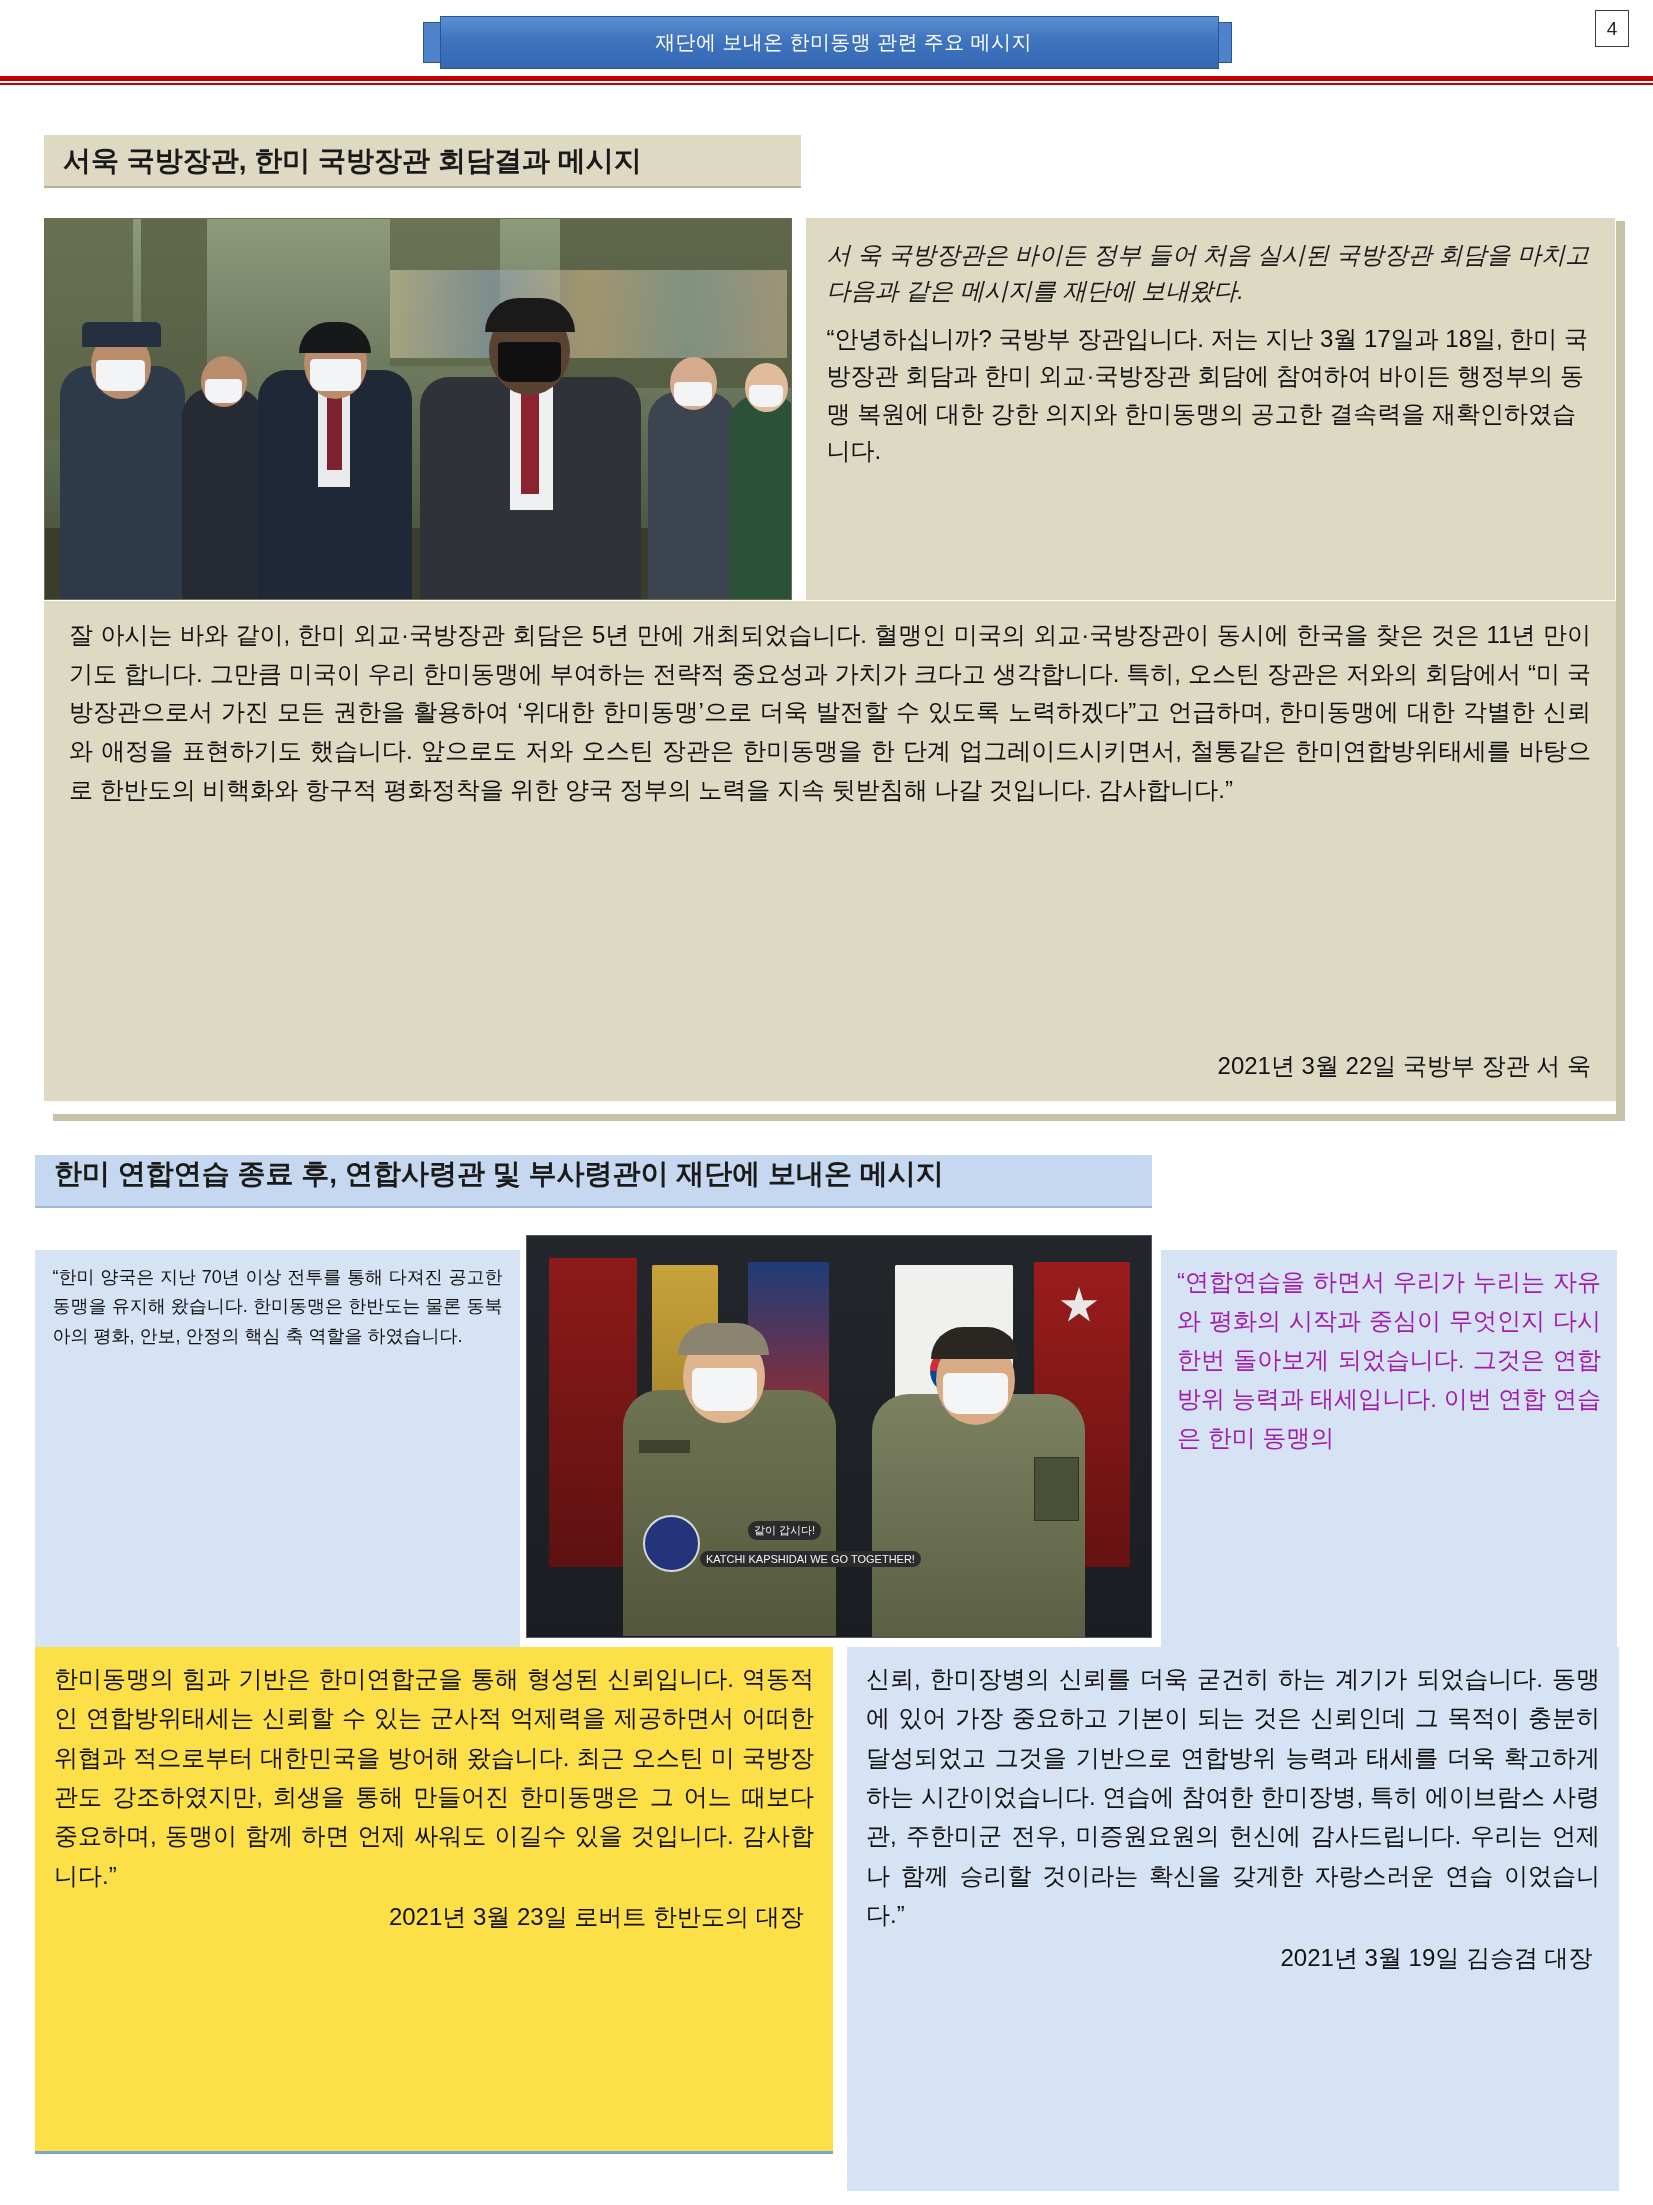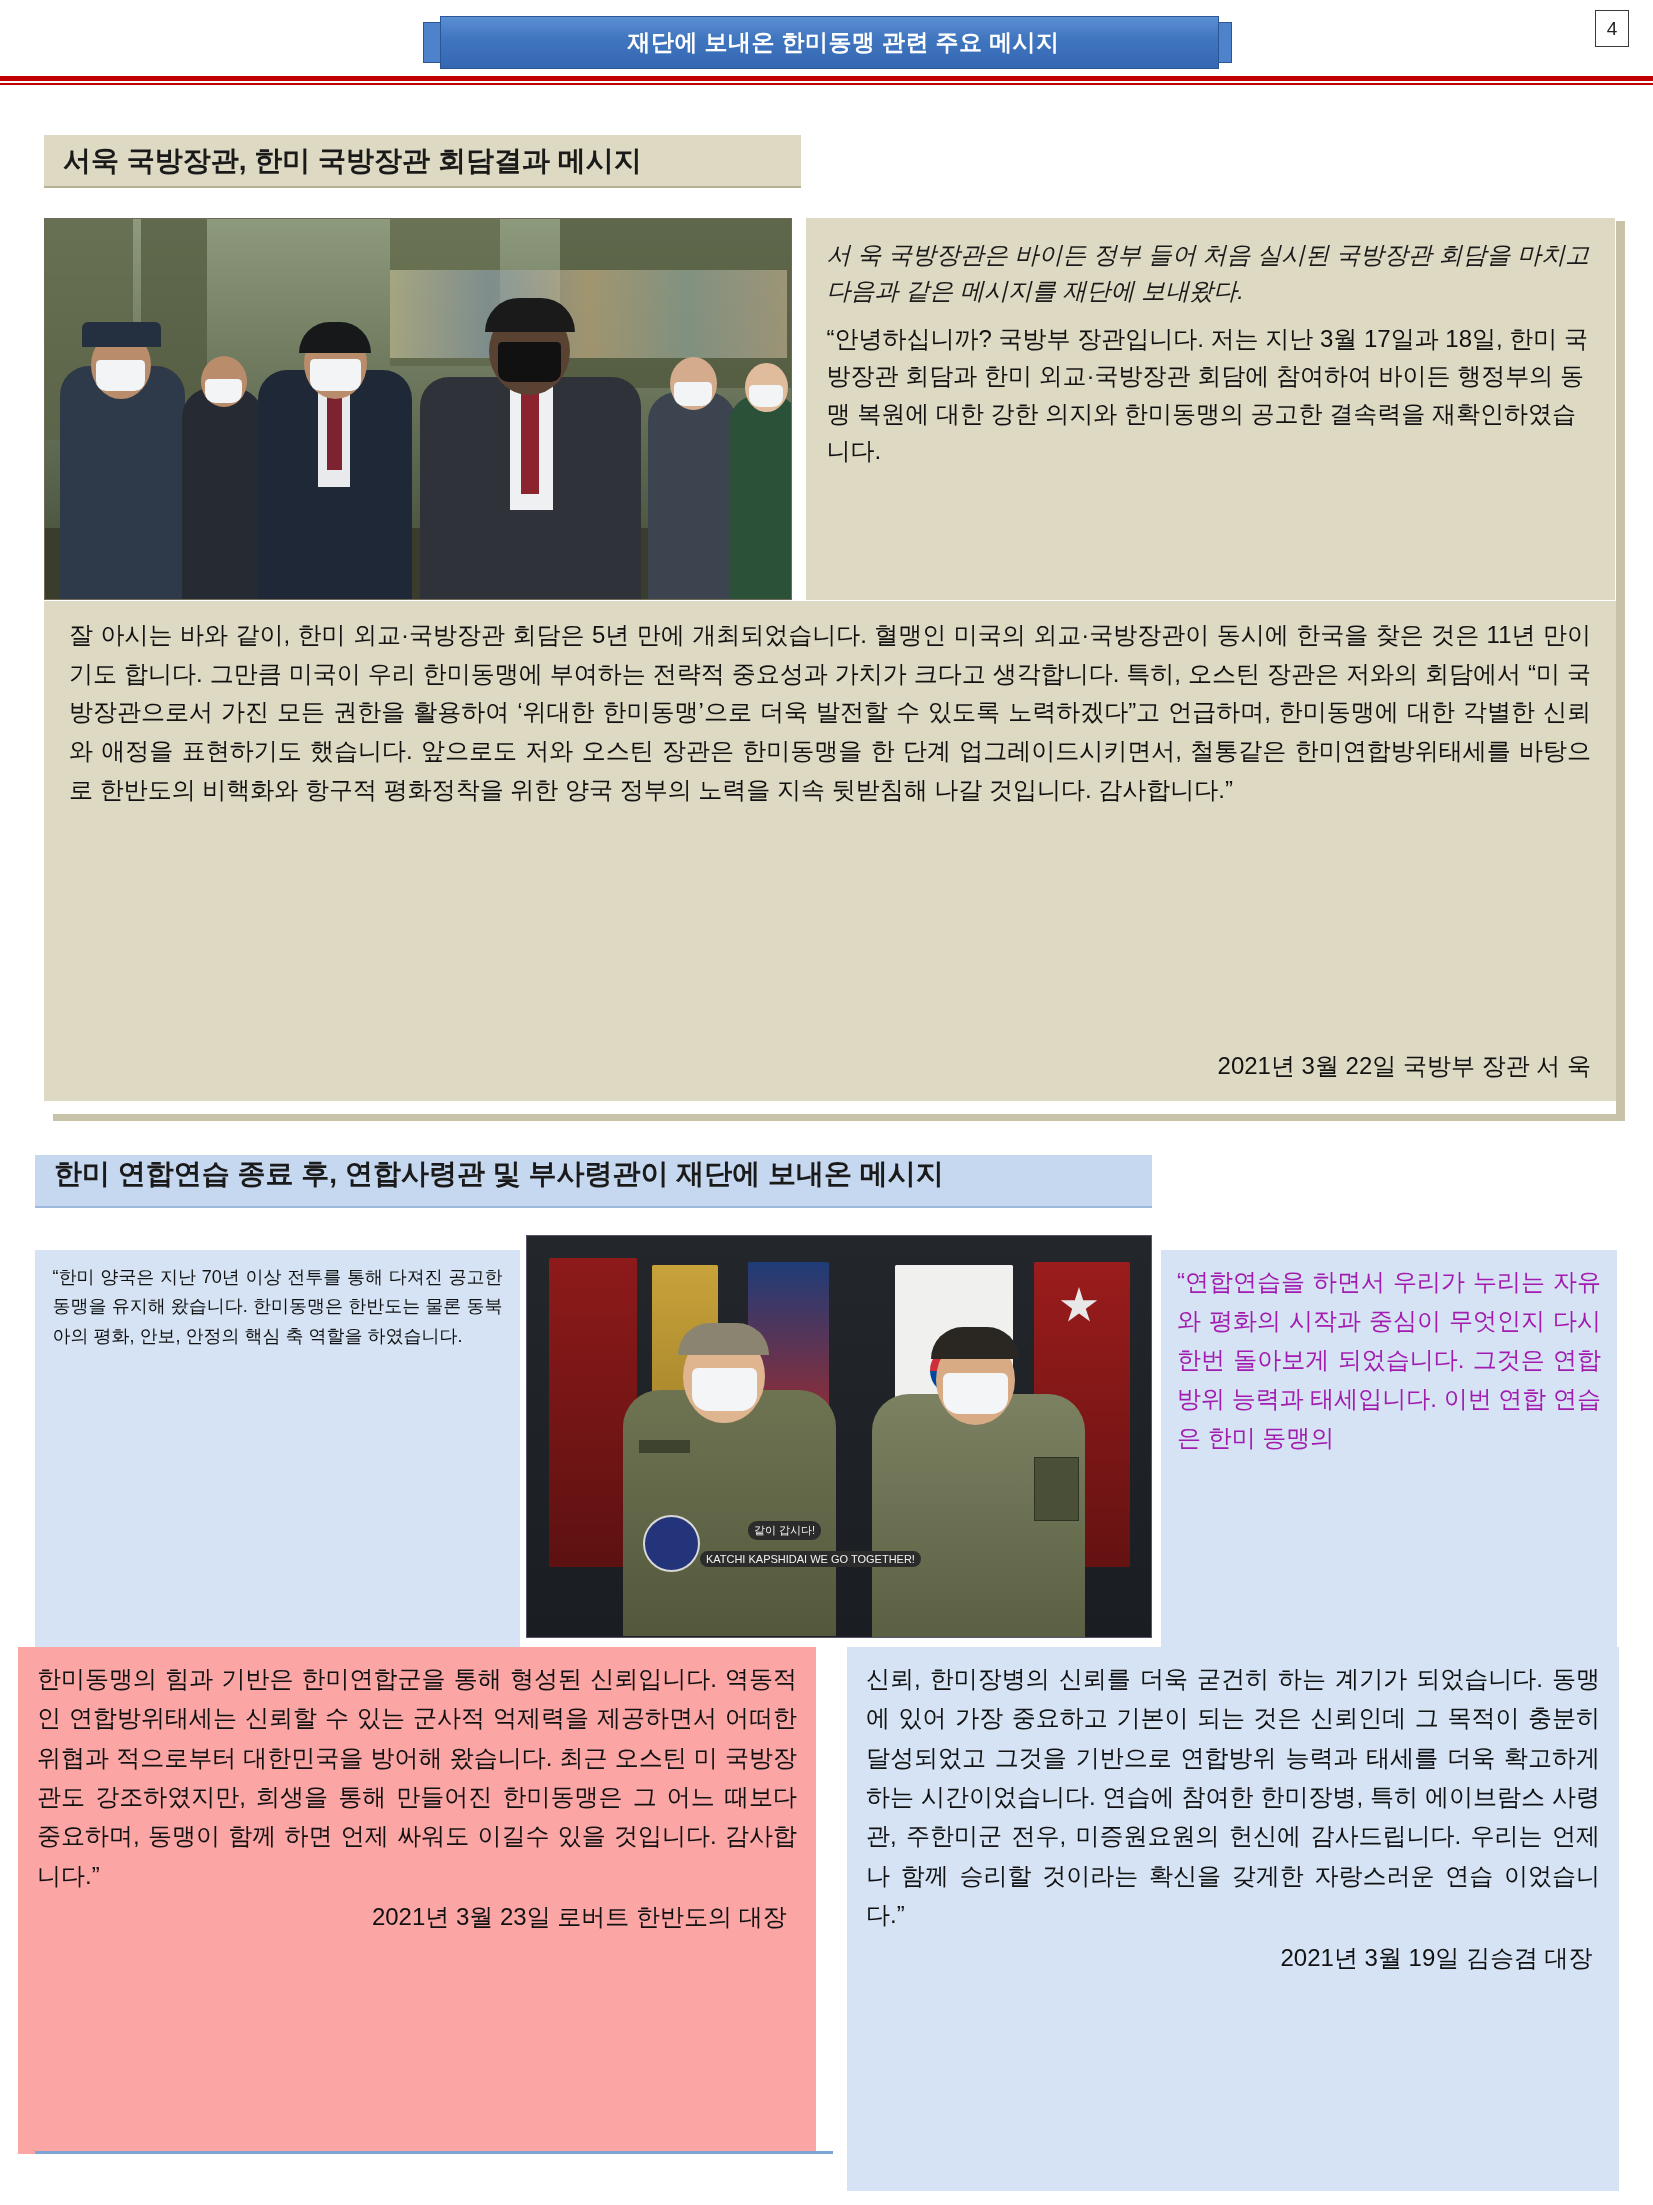--- a/index.html
+++ b/index.html
@@ -57,22 +57,22 @@
     height: 53px;
     background: linear-gradient(180deg, #5b8fd4 0%, #3f74be 45%, #3568b3 100%);
     border: 1.5px solid #2a5596;
     display: flex;
     align-items: center;
     justify-content: center;
     box-sizing: border-box;
   }
   .header-banner .label {
     color: #ffffff;
-    font-size: 23px;
-    font-weight: bold;
+    font-size: 20px;
+    font-weight: normal;
     letter-spacing: 0.4px;
     margin-left: 28px;
   }
   .banner-wing {
     position: absolute;
     top: 22px;
     width: 19px;
     height: 41px;
     background: #4e83cb;
     border: 1.5px solid #2a5596;
@@ -243,24 +243,24 @@
     margin: 0;
     font-size: 24px;
     line-height: 1.62;
     text-align: justify;
     color: #a21caf;
   }
 
   .sec2-left-bottom {
     position: absolute;
     top: 1647px;
-    left: 18px;
+    left: 35px;
     width: 798px;
     height: 507px;
-    background: #fca5a5;
+    background: #fde047;
     box-sizing: border-box;
     padding: 11.8px 19px 0 19px;
   }
   .sec2-left-bottom p {
     margin: 0;
     font-size: 24px;
     line-height: 1.64;
     text-align: justify;
     color: #111;
   }

